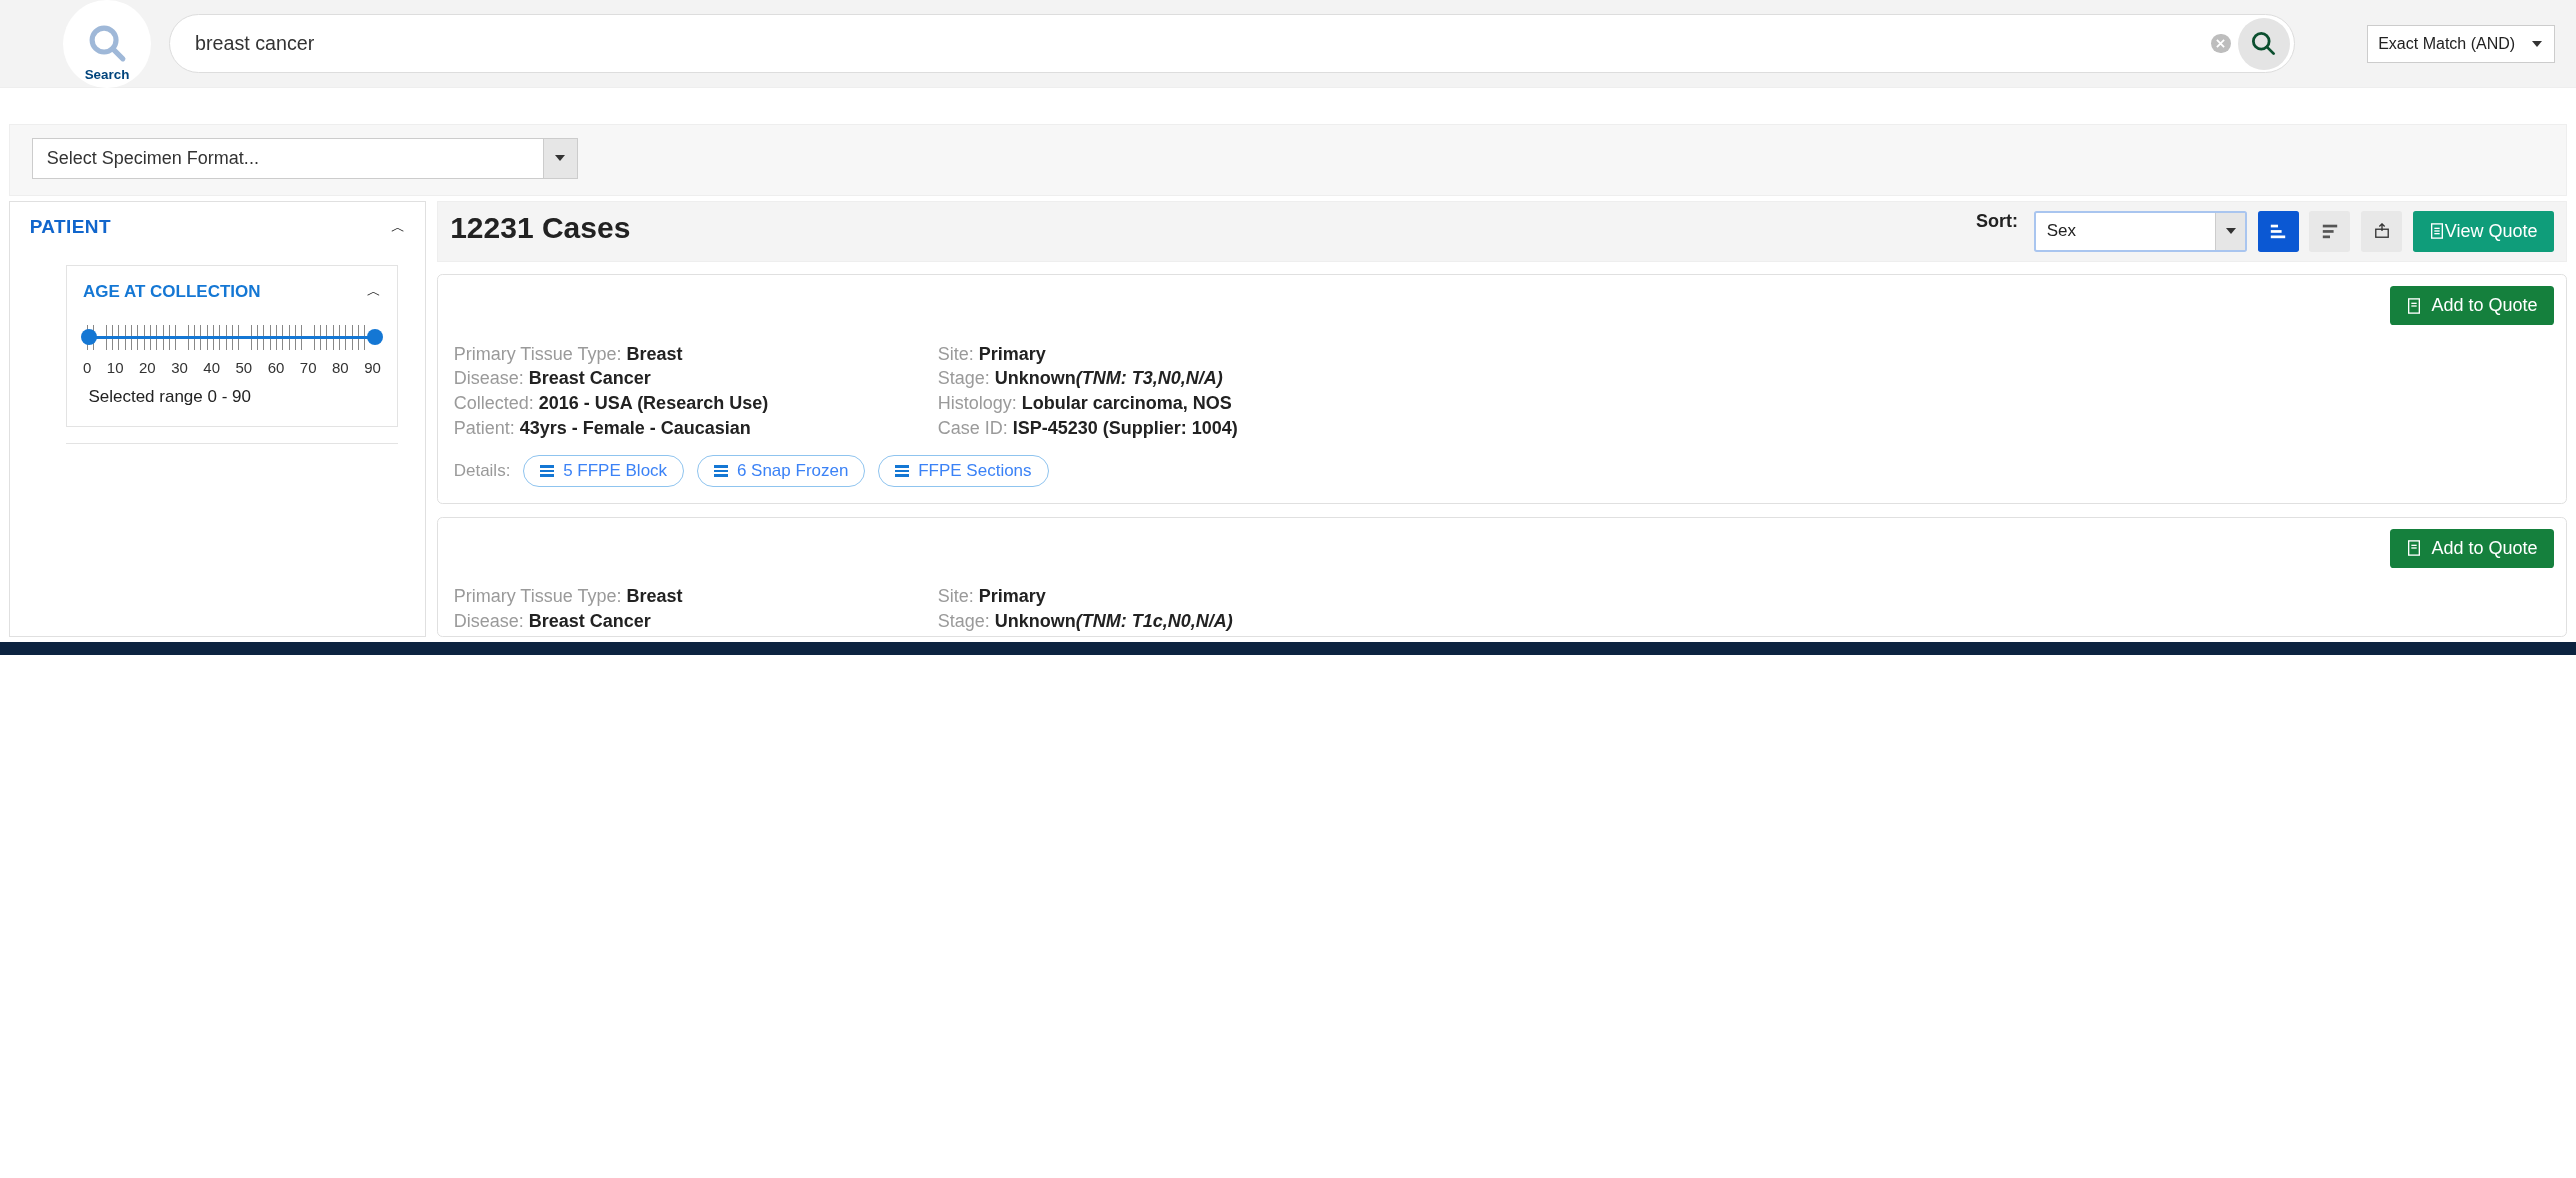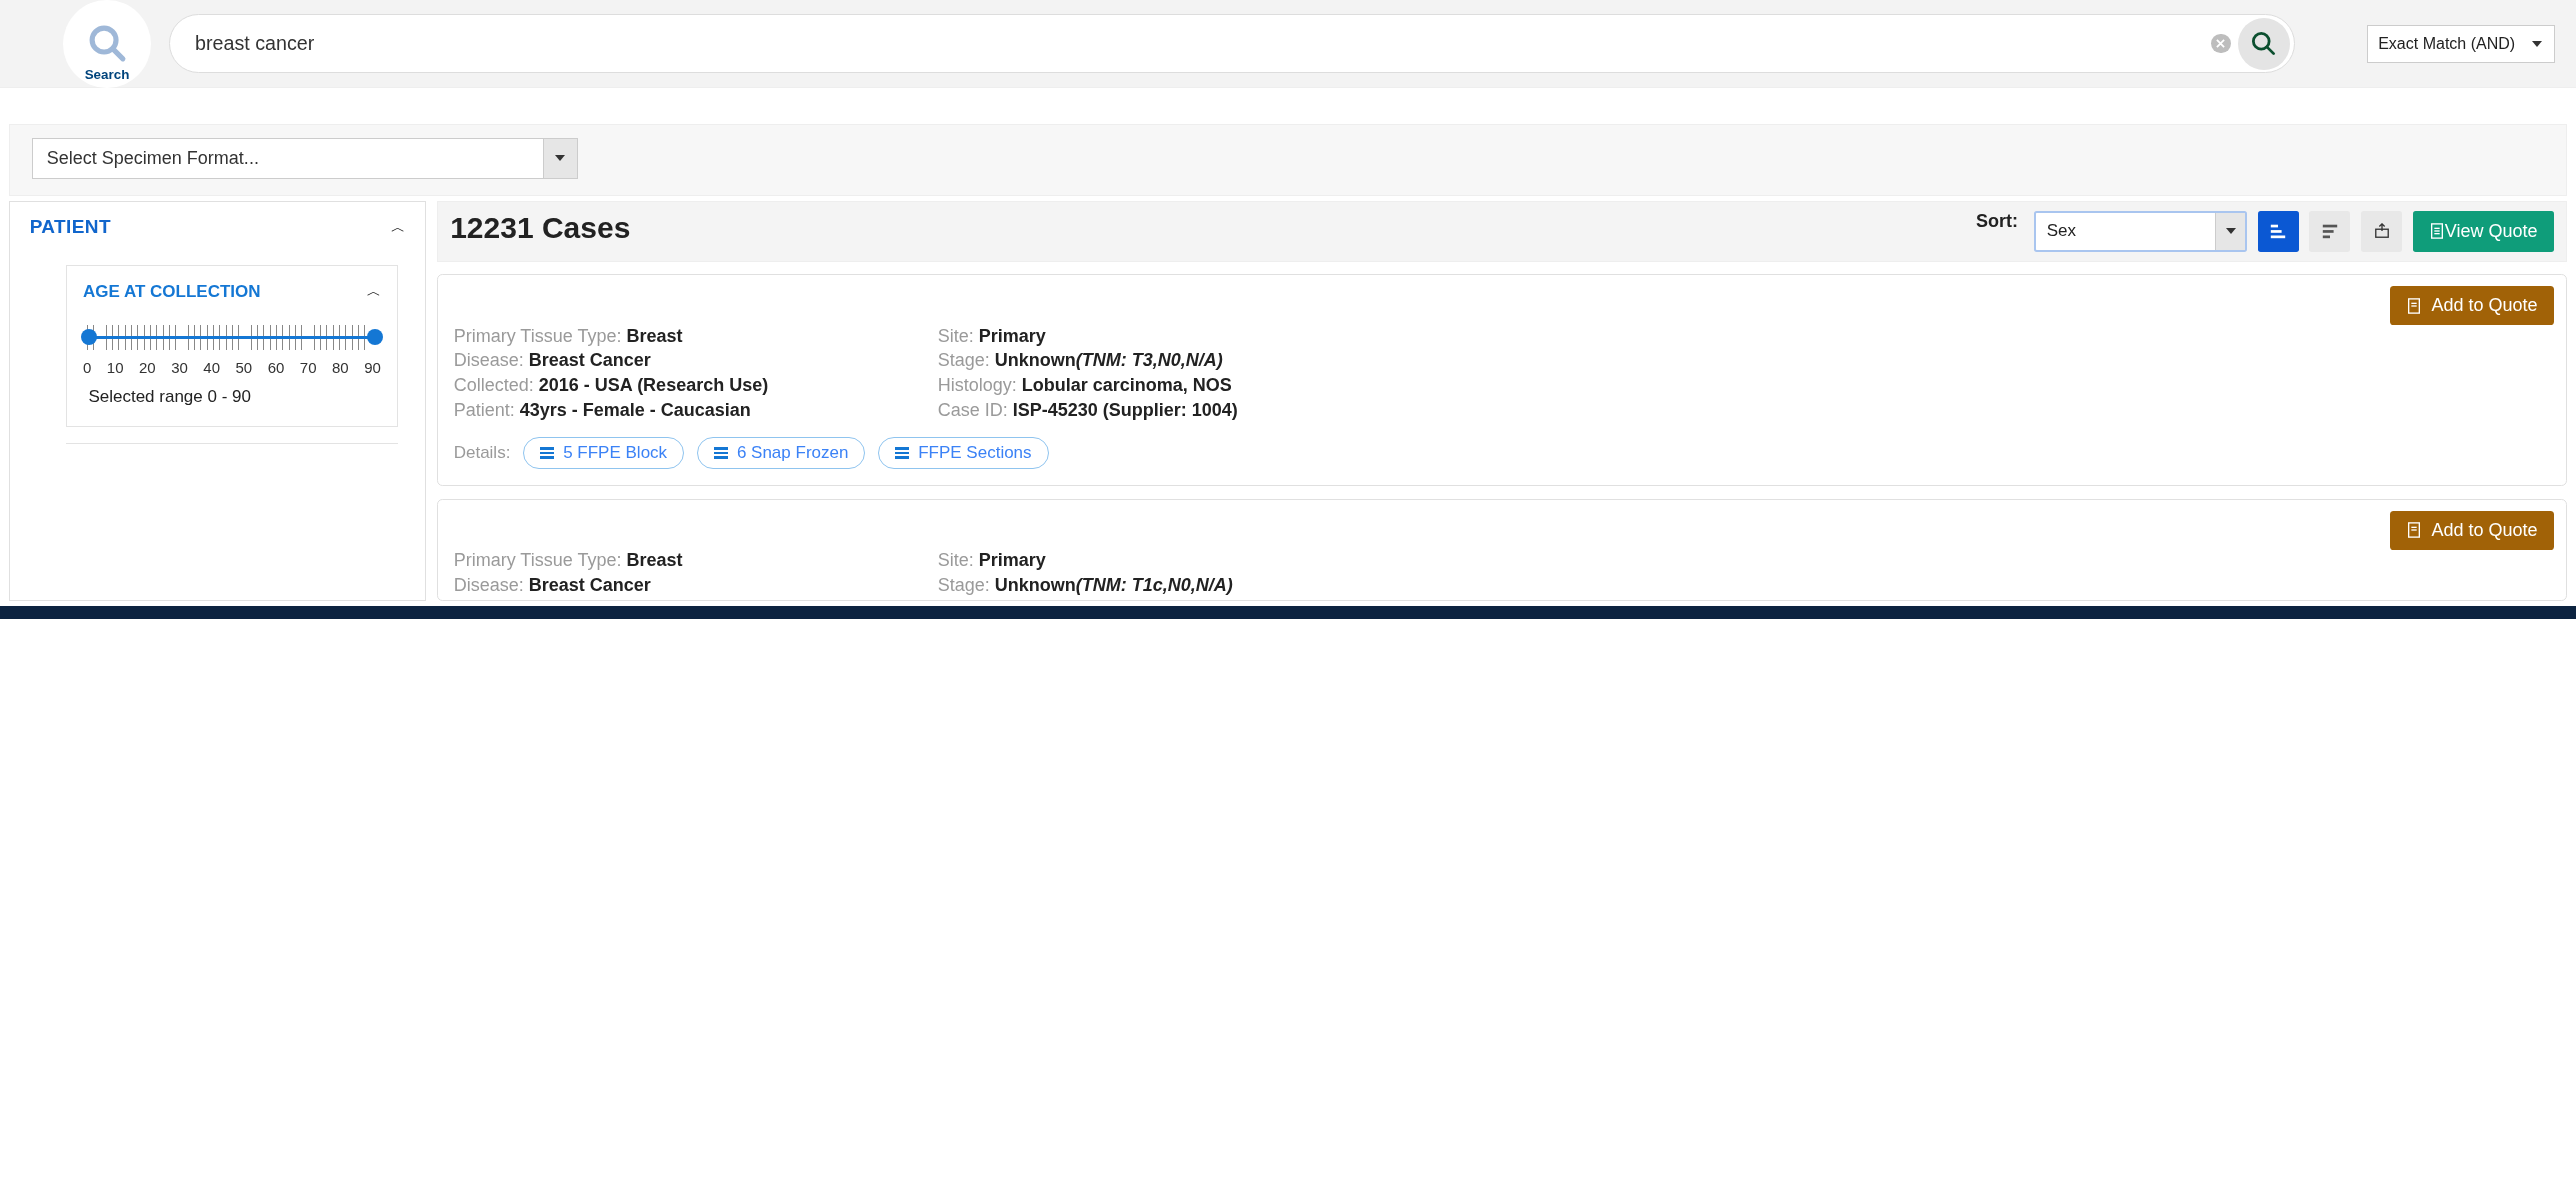--- a/index.html
+++ b/index.html
@@ -166,27 +166,27 @@
     font-size: 18px; cursor:pointer;
   }
 
   .case-card {
     border: 0.9px solid #e0e0e0; border-radius: 5.4px;
     margin-top: 12.5px; padding: 12.5px 16px 16px 16px;
     position: relative;
   }
   .add-quote-btn {
     position: absolute; top: 10.7px; right: 12.5px;
-    background:#a16207; color:#fff; border-radius:3.6px;
+    background:#15803d; color:#fff; border-radius:3.6px;
     display:flex; align-items:center; gap:9px;
     padding: 9px 16px; font-size: 18px; cursor:pointer;
   }
   .case-grid {
     display: grid; grid-template-columns: 475px 1fr; column-gap: 9px; row-gap: 3.6px;
-    font-size: 18px; margin-top: 38px;
+    font-size: 18px; margin-top: 56px;
   }
   .kv .k { color: #9a9a9a; }
   .kv .v { font-weight: 700; }
   .kv .v .ital { font-style: italic; }
 
   .details-row { display:flex; align-items:center; gap: 12.5px; margin-top: 16px; font-size: 17px;}
   .details-label { color:#9a9a9a; }
   .chip {
     border: 0.9px solid #8fc4ef; color:#3b82f6; border-radius: 19.7px;
     padding: 5.4px 16px; display:flex; align-items:center; gap:9px; cursor:pointer;text-align:right;

